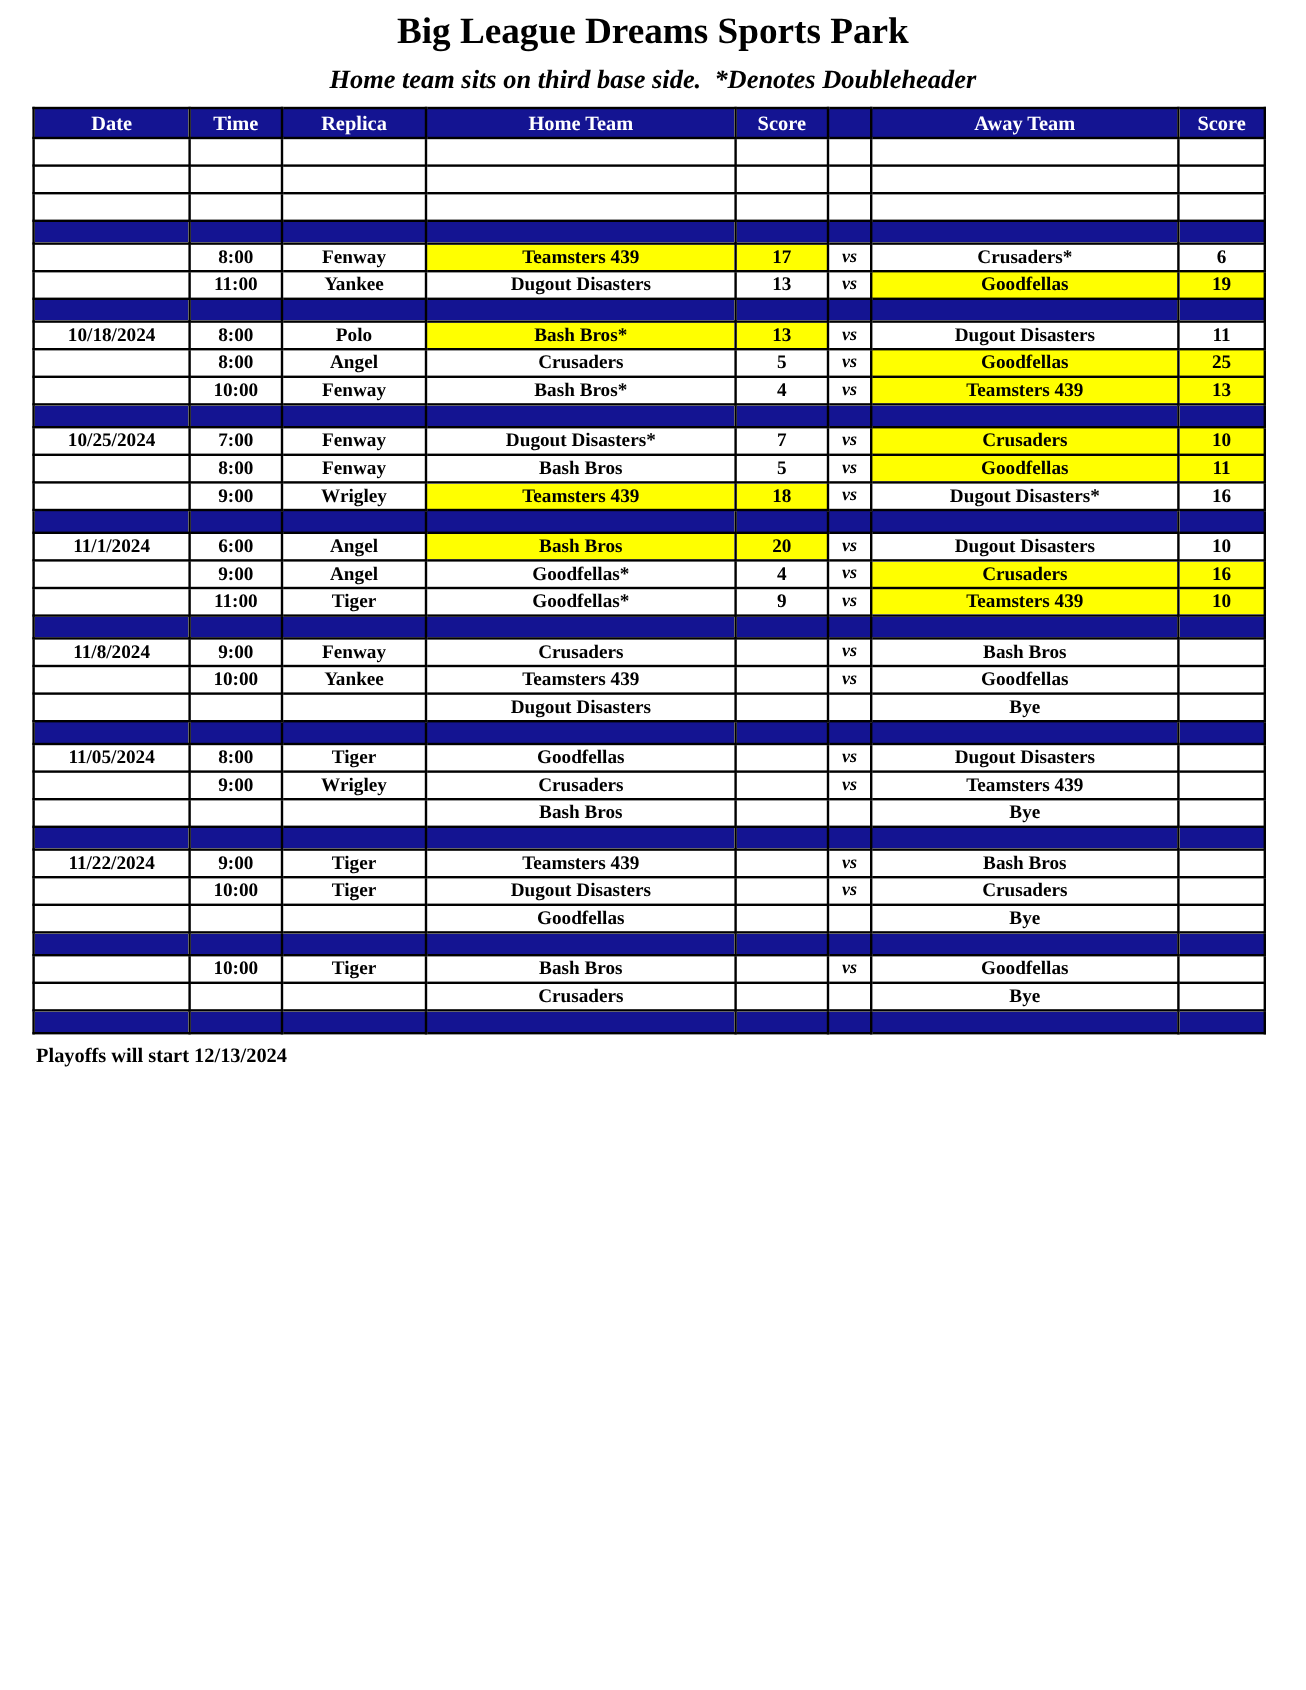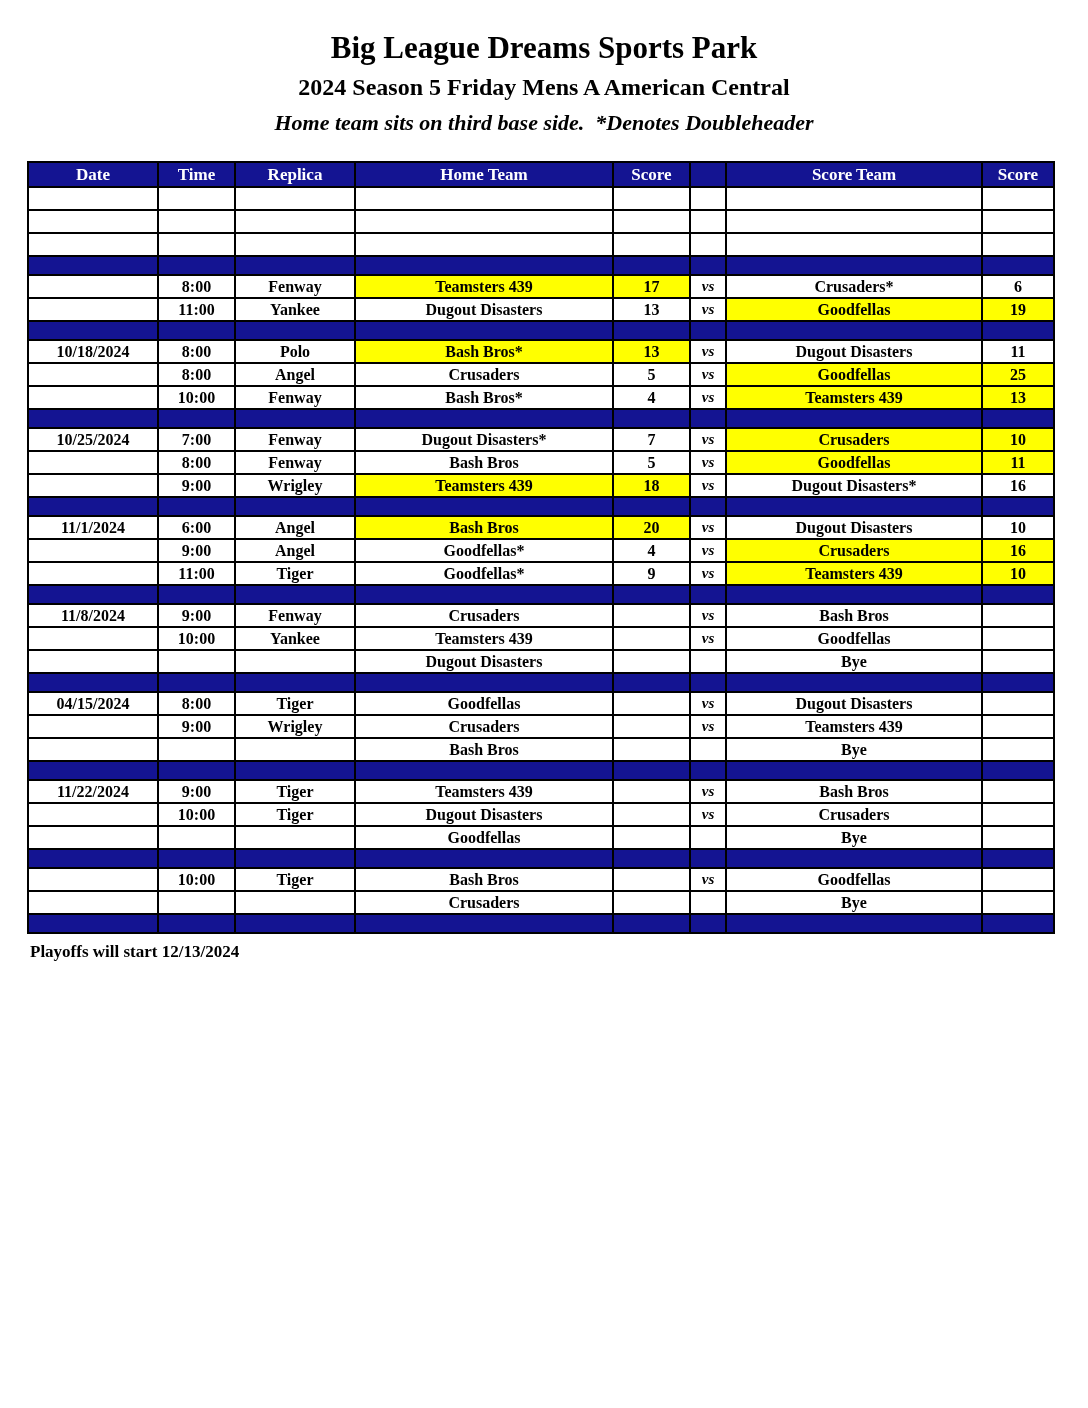--- a/index.html
+++ b/index.html
@@ -14,21 +14,21 @@
     padding: 0;
     background: #ffffff;
   }
   body {
     width: 1088px;
     min-height: 1408px;
     font-family: "Liberation Serif", serif;
     color: #000;
   }
   .titles {
-    padding-top: 30px;
+    padding-top: 8px;
     text-align: center;
   }
   .title {
     font-size: 31px;
     font-weight: bold;
     line-height: 36px;
   }
   .subtitle {
     font-size: 24px;
     font-weight: bold;
@@ -40,21 +40,21 @@
     font-weight: bold;
     font-style: italic;
     margin-top: 11px;
     line-height: 21px;
     white-space: pre-wrap;
   }
   table.schedule {
     border-collapse: collapse;
     table-layout: fixed;
     width: 1026px;
-    margin: 28px 0 0 27px;
+    margin: 13px 0 0 27px;
   }
   table.schedule th,
   table.schedule td {
     border: 2px solid var(--border);
     overflow: hidden;
     white-space: nowrap;
     padding: 0 2px;
   }
   table.schedule th {
     background: var(--navy);
@@ -88,21 +88,20 @@
     margin: 8px 0 0 30px;
   }
 </style>
 </head>
 <body>
 
 <div class="page">
 
   <div class="titles">
     <div class="title">Big League Dreams Sports Park</div>
-    <div class="subtitle">2024 Season 5 Friday Mens A American Central</div>
     <div class="note">Home team sits on third base side.  *Denotes Doubleheader</div>
   </div>
 
   <table class="schedule">
     <colgroup>
       <col style="width:130px">
       <col style="width:77px">
       <col style="width:120px">
       <col style="width:258px">
       <col style="width:77px">
@@ -111,21 +110,21 @@
       <col style="width:72px">
     </colgroup>
     <thead>
       <tr>
         <th>Date</th>
         <th>Time</th>
         <th>Replica</th>
         <th>Home Team</th>
         <th>Score</th>
         <th></th>
-        <th>Score Team</th>
+        <th>Away Team</th>
         <th>Score</th>
       </tr>
     </thead>
     <tbody id="schedule-body">
         <tr>
           <td></td>
           <td></td>
           <td></td>
           <td></td>
           <td></td>
@@ -347,21 +346,21 @@
           <td></td>
           <td></td>
           <td></td>
           <td></td>
           <td></td>
           <td></td>
           <td></td>
           <td></td>
         </tr>
         <tr>
-          <td>04/15/2024</td>
+          <td>11/05/2024</td>
           <td>8:00</td>
           <td>Tiger</td>
           <td>Goodfellas</td>
           <td></td>
           <td class="vs-cell">vs</td>
           <td>Dugout Disasters</td>
           <td></td>
         </tr>
         <tr>
           <td></td>

